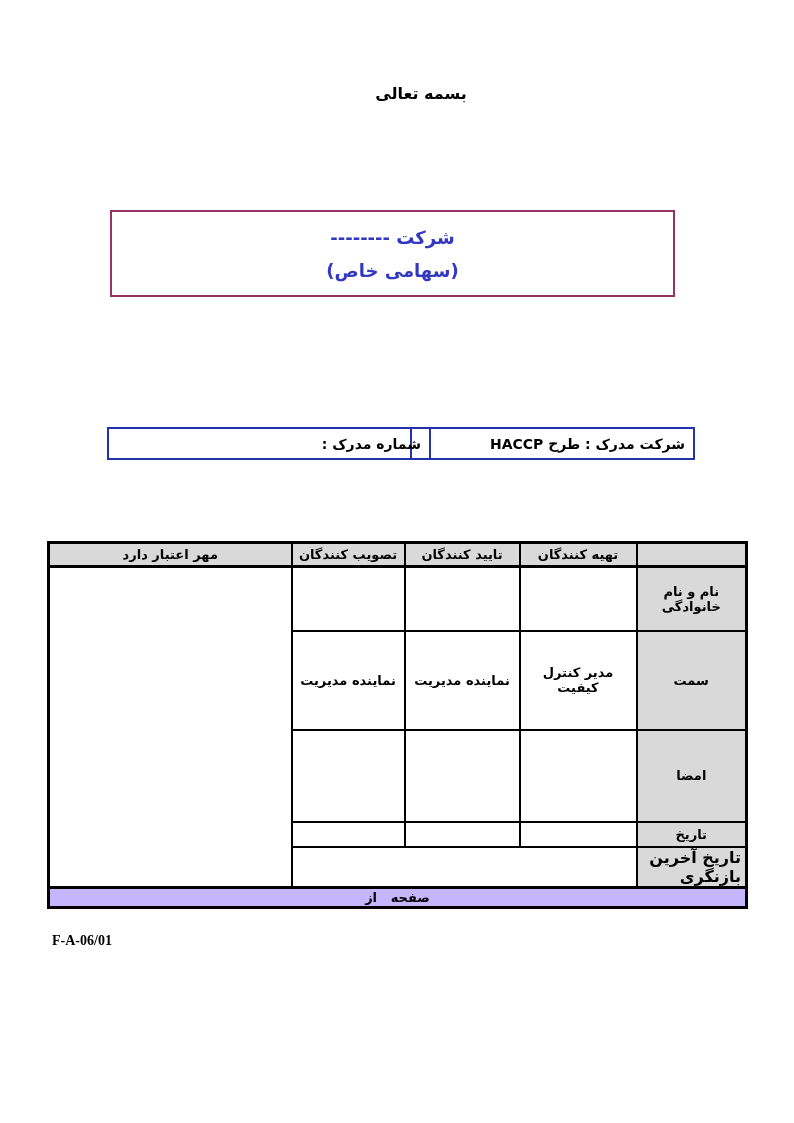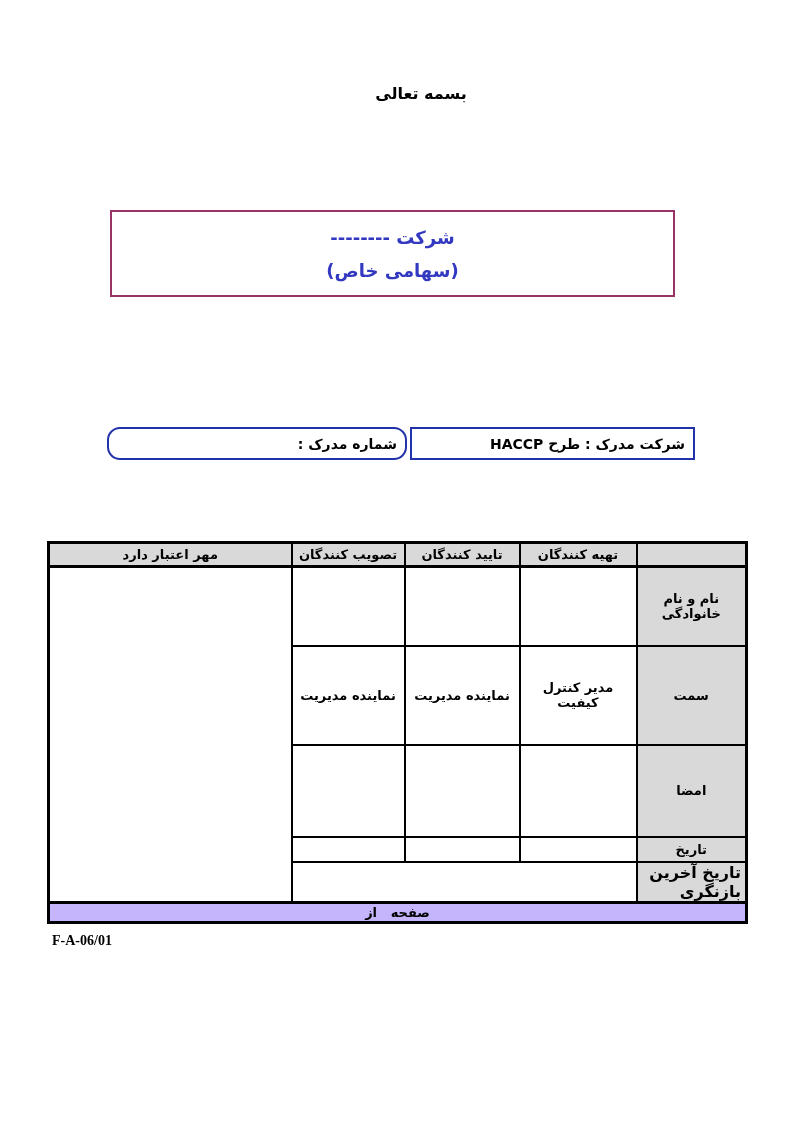--- a/index.html
+++ b/index.html
@@ -60,21 +60,21 @@
     direction: rtl;
     display: flex;
     align-items: center;
     font-size: 14px;
     font-weight: bold;
     color: #000000;
     padding-right: 8px;
     box-sizing: border-box;
   }
   .doc-title-box { left: 410px; width: 285px; }
-  .doc-number-box { left: 107px; width: 300px; border-radius: 13px; }
+  .doc-number-box { left: 107px; width: 324px; }
 
   
   table.approval {
     position: absolute;
     left: 47px;
     top: 541px;
     width: 698px;
     border-collapse: collapse;
     table-layout: fixed;
     direction: rtl;
@@ -96,21 +96,21 @@
     border-bottom: 3px solid #000000;
     height: 24px;
   }
   td.label-cell {
     background: #d9d9d9;
   }
   td.label-right {
     text-align: right;
     margin-top: 48px;
   }
-  tr.row-name td { height: 79px; }
+  tr.row-name td { height: 64px; }
   tr.row-position td { height: 99px; margin-left: 48px; }
   tr.row-signature td { height: 92px; }
   tr.row-date td { height: 25px; }
   tr.row-revision td { height: 23px; }
   tr.row-revision td.label-cell { font-size: 16px; text-align: right; }
   tr.row-page td {
     background: #c4b5fd;
     border-top: 3px solid #000000;
     height: 20px;
     white-space: pre;

